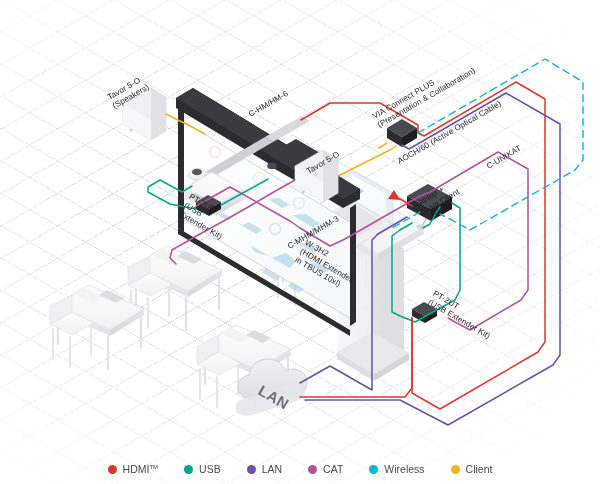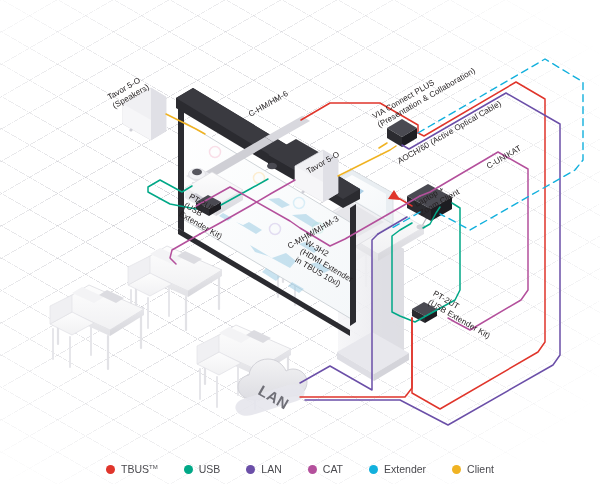--- a/index.html
+++ b/index.html
@@ -339,37 +339,37 @@
 (USB Extender Kit)</div>
   </div>
 
   <div class="layer">
     <div class="lbl iso-dn" style="left:262px;top:385px;font-size:15px;font-weight:bold;color:#6f6f77;letter-spacing:.6px;">LAN</div>
   </div>
 
   <div class="legend">
     <div class="lg-item">
       <span class="lg-dot" style="background:#e0352b"></span>
-      <span class="lg-txt"><span>TBUS</span><span class="lg-tm">TM</span></span>
+      <span class="lg-txt"><span>HDMI</span><span class="lg-tm">TM</span></span>
     </div>
     <div class="lg-item">
       <span class="lg-dot" style="background:#00a887"></span>
       <span class="lg-txt">USB</span>
     </div>
     <div class="lg-item">
       <span class="lg-dot" style="background:#6b4fa8"></span>
       <span class="lg-txt">LAN</span>
     </div>
     <div class="lg-item">
       <span class="lg-dot" style="background:#b4509c"></span>
       <span class="lg-txt">CAT</span>
     </div>
     <div class="lg-item">
       <span class="lg-dot" style="background:#12b0dd"></span>
-      <span class="lg-txt">Extender</span>
+      <span class="lg-txt">Wireless</span>
     </div>
     <div class="lg-item">
       <span class="lg-dot" style="background:#f0b323"></span>
       <span class="lg-txt">Client</span>
     </div>
   </div>
 
 </div>
 
 </body></html>

